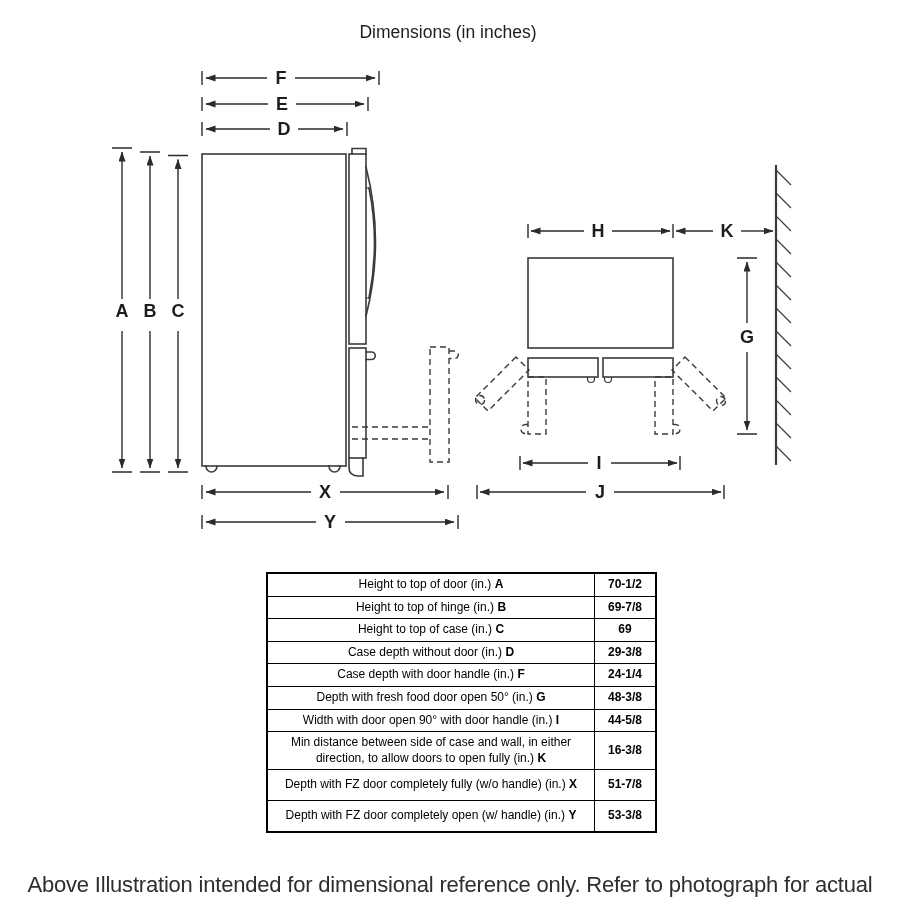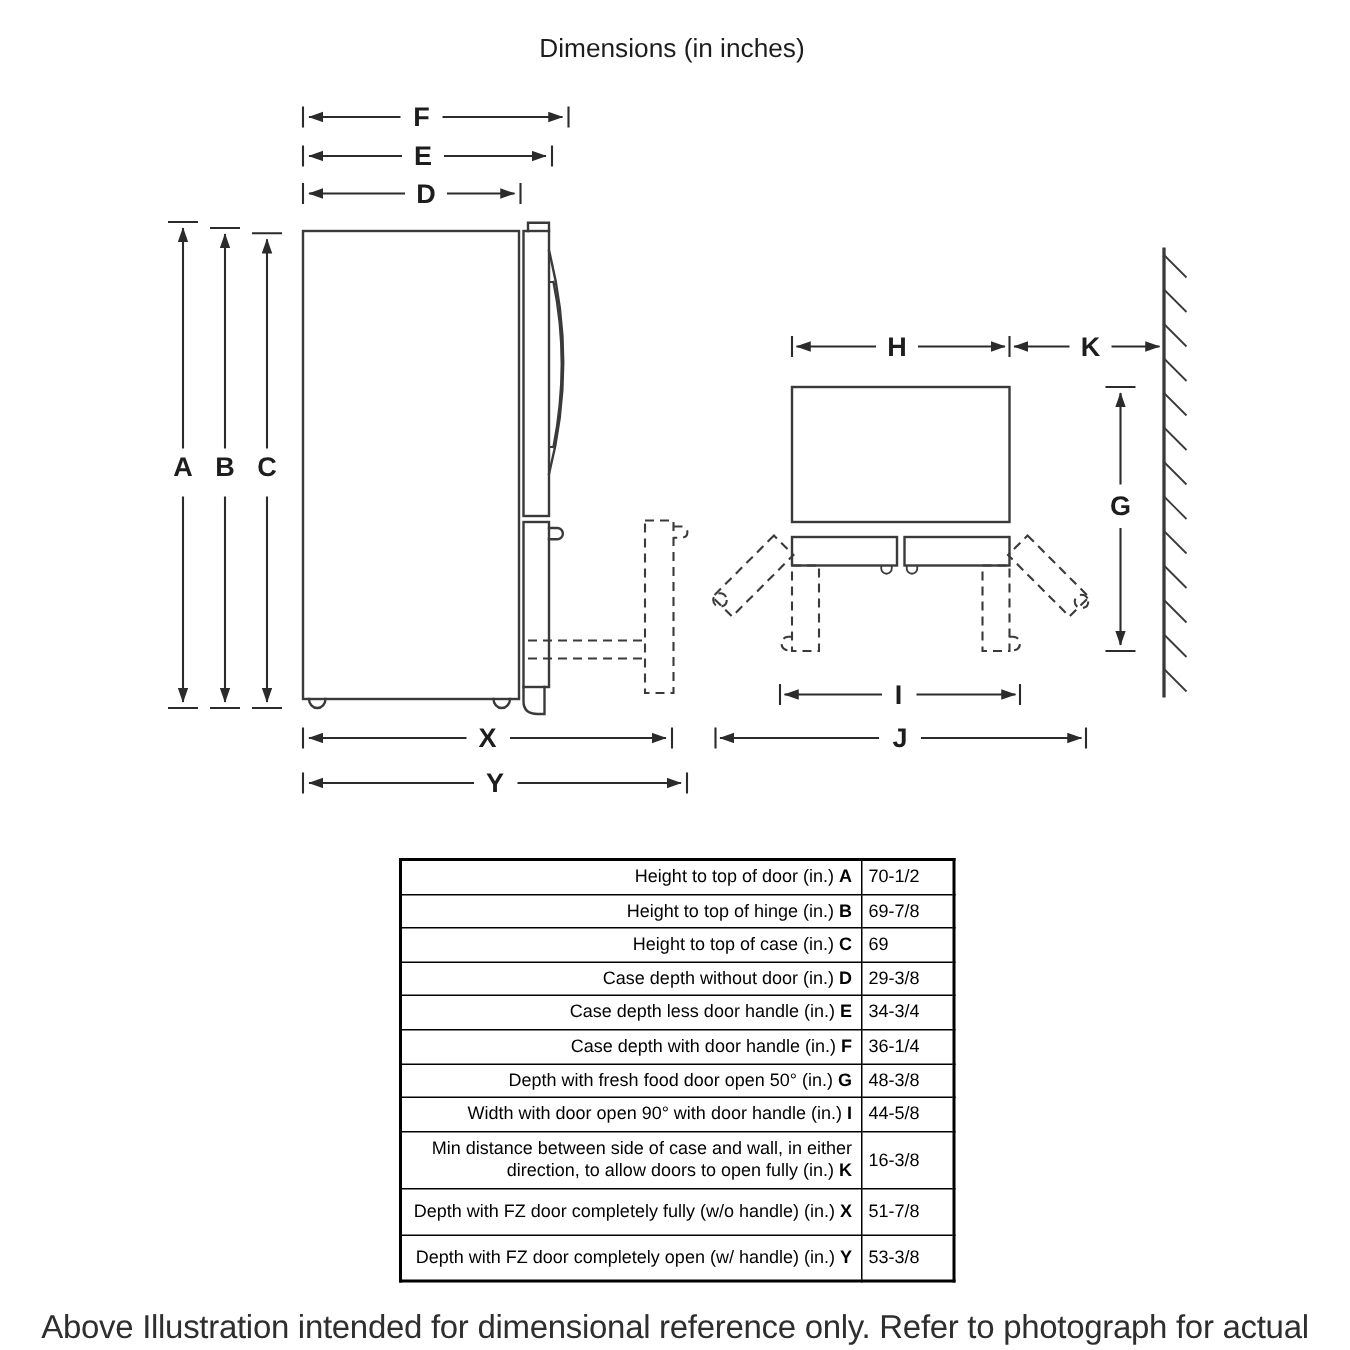--- a/index.html
+++ b/index.html
@@ -17,22 +17,22 @@
   .wall{stroke:#3a3a3a;stroke-width:2.2;fill:none;}
 
   .dims-table{
     position:absolute;left:266px;top:572px;border-collapse:collapse;
     border:2px solid #000;background:#fff;table-layout:fixed;
   }
   .dims-table td{
     border:1px solid #000;font-family:"Liberation Sans",sans-serif;
     font-size:12px;color:#000;line-height:1.3;
   }
-  .dims-table td.lbl{width:294px;padding:3px 6px;text-align:right;}
-  .dims-table td.val{width:52px;padding:3px 4px;text-align:left;font-weight:normal;}
+  .dims-table td.lbl{width:294px;padding:3px 16px;text-align:center;}
+  .dims-table td.val{width:52px;padding:3px 4px;text-align:center;font-weight:bold;}
   .dims-table tr.tall td{padding-top:7px;padding-bottom:7px;}
 
   .footer-note{
     position:absolute;left:0;top:872px;width:900px;text-align:center;
     font-size:22px;letter-spacing:-0.2px;color:#2e2e2e;
   }
 </style>
 </head>
 <body>
 
@@ -199,26 +199,22 @@
     </tr>
     <tr>
       <td class="lbl"><span>Height to top of case (in.)</span> <b>C</b></td>
       <td class="val">69</td>
     </tr>
     <tr>
       <td class="lbl"><span>Case depth without door (in.)</span> <b>D</b></td>
       <td class="val">29-3/8</td>
     </tr>
     <tr>
-      <td class="lbl"><span>Case depth less door handle (in.)</span> <b>E</b></td>
-      <td class="val">34-3/4</td>
-    </tr>
-    <tr>
       <td class="lbl"><span>Case depth with door handle (in.)</span> <b>F</b></td>
-      <td class="val">36-1/4</td>
+      <td class="val">24-1/4</td>
     </tr>
     <tr>
       <td class="lbl"><span>Depth with fresh food door open 50° (in.)</span> <b>G</b></td>
       <td class="val">48-3/8</td>
     </tr>
     <tr>
       <td class="lbl"><span>Width with door open 90° with door handle (in.)</span> <b>I</b></td>
       <td class="val">44-5/8</td>
     </tr>
     <tr>

